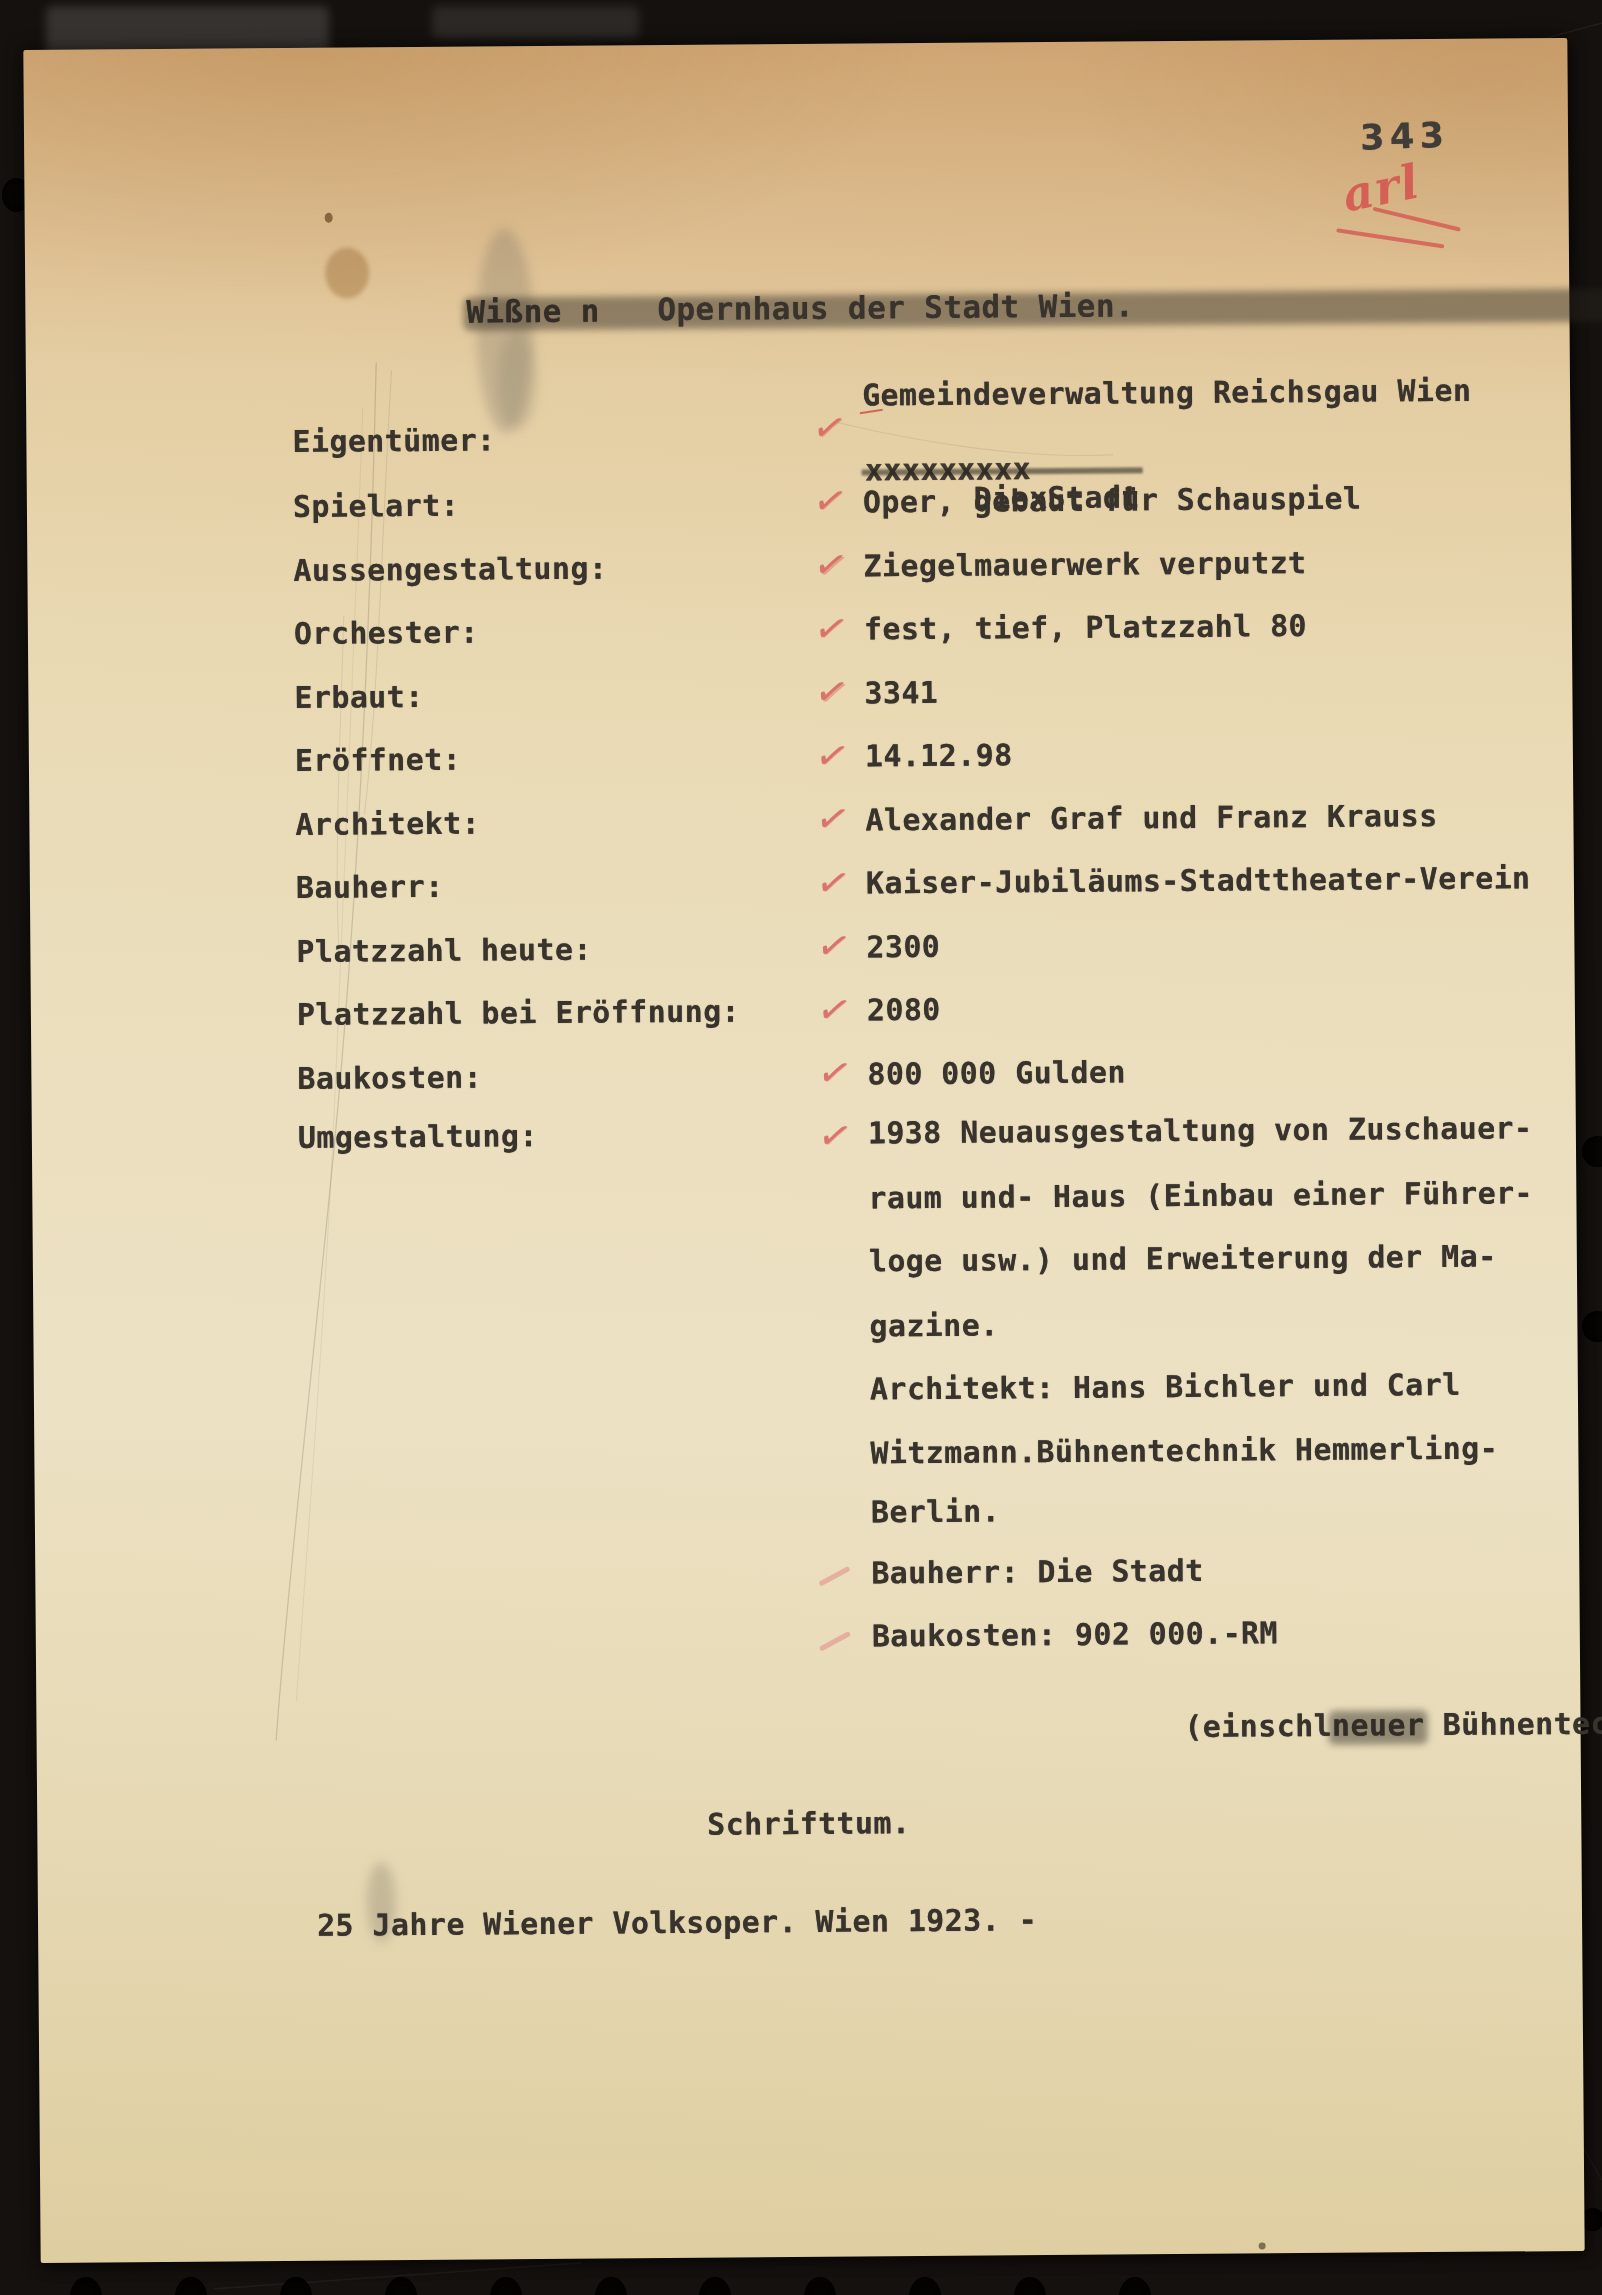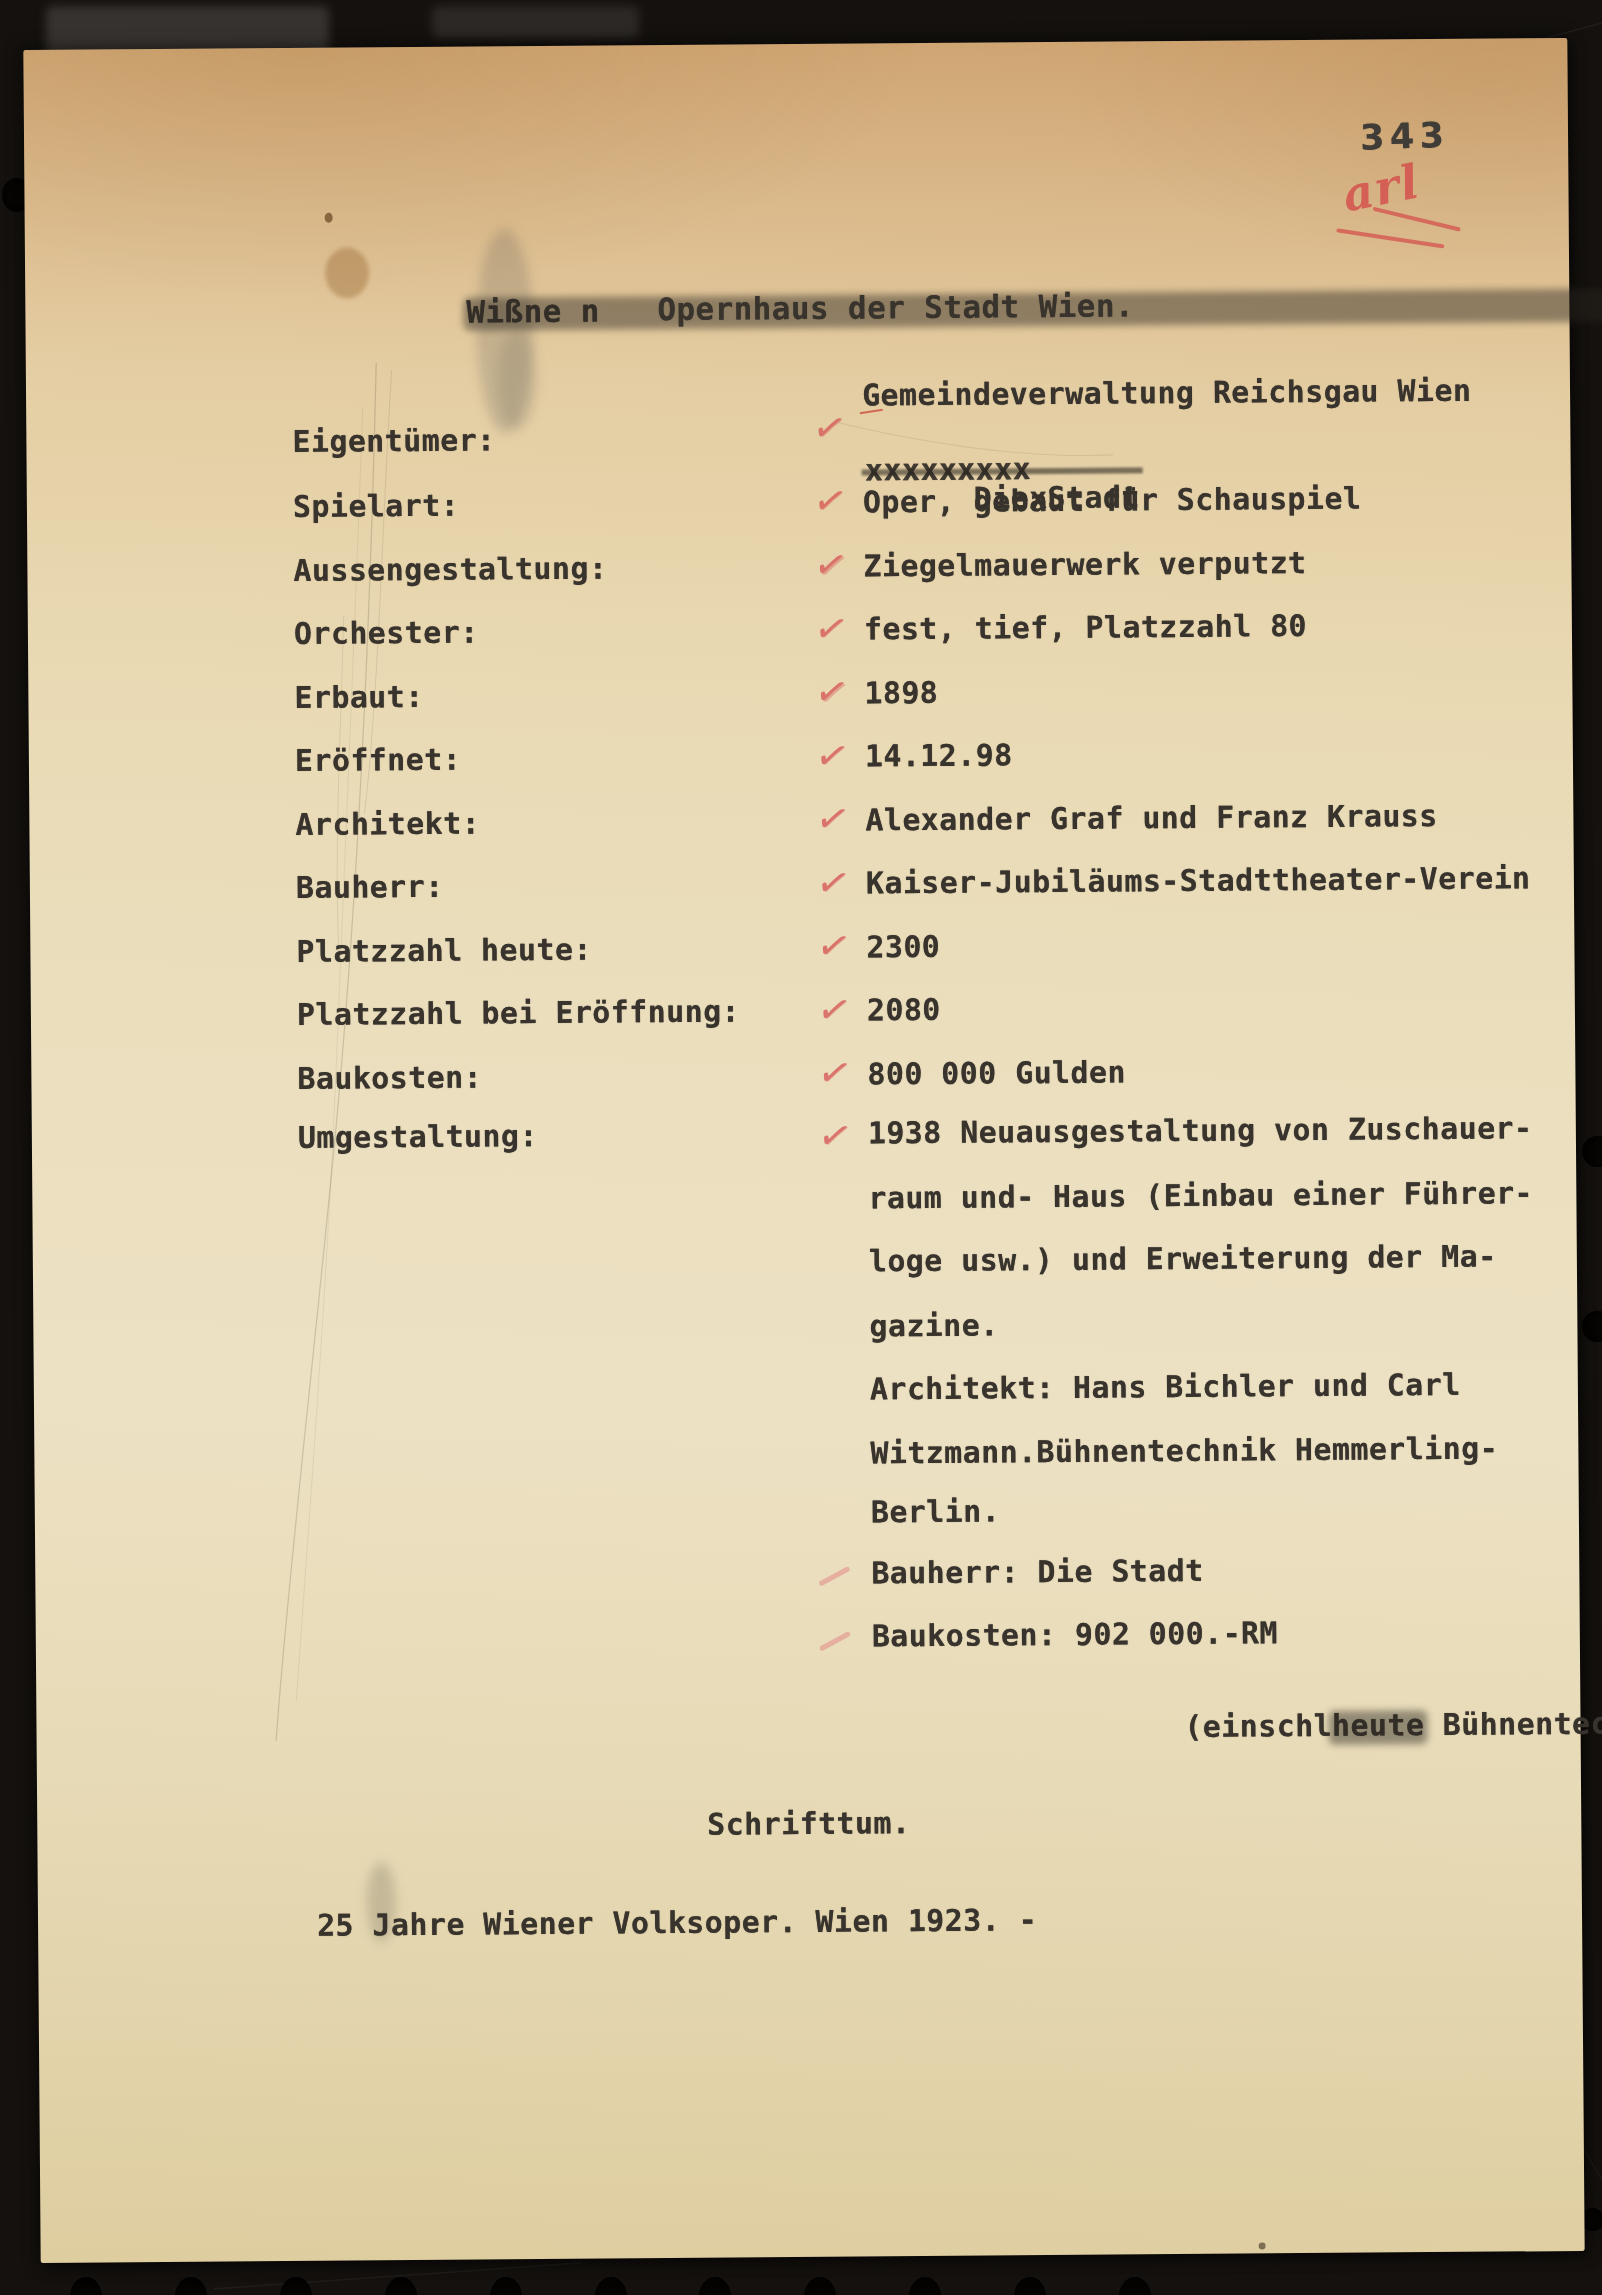--- a/index.html
+++ b/index.html
@@ -127,40 +127,40 @@
     
     <div class="t val" style="top:335px;">Gemeindeverwaltung Reichsgau Wien</div>
     <div class="t val struck" style="top:372px;">
       <span>DiexStadt</span><span class="over">xxxxxxxxx</span>
       <span class="bar"></span>
     </div>
     <div class="red-scribble" style="left:834px;top:367px;"></div>
     <div class="t val" style="top:442px;">Oper, gebaut für Schauspiel</div>
     <div class="t val" style="top:506px;">Ziegelmauerwerk verputzt</div>
     <div class="t val" style="top:569px;">fest, tief, Platzzahl 80</div>
-    <div class="t val" style="top:633px;">1898</div>
+    <div class="t val" style="top:633px;">3341</div>
     <div class="t val" style="top:696px;">14.12.98</div>
     <div class="t val" style="top:760px;">Alexander Graf und Franz Krauss</div>
     <div class="t val" style="top:823px;">Kaiser-Jubiläums-Stadttheater-Verein</div>
     <div class="t val" style="top:887px;">2300</div>
     <div class="t val" style="top:950px;">2080</div>
     <div class="t val" style="top:1014px;">800 000 Gulden</div>
     <div class="t val" style="top:1073px;">1938 Neuausgestaltung von Zuschauer-</div>
 
     
     <div class="t val" style="top:1138px;">raum und- Haus (Einbau einer Führer-</div>
     <div class="t val" style="top:1201px;">loge usw.) und Erweiterung der Ma-</div>
     <div class="t val" style="top:1266px;">gazine.</div>
     <div class="t val" style="top:1329px;">Architekt: Hans Bichler und Carl</div>
     <div class="t val" style="top:1393px;">Witzmann.Bühnentechnik Hemmerling-</div>
     <div class="t val" style="top:1452px;">Berlin.</div>
     <div class="t val" style="top:1513px;">Bauherr: Die Stadt</div>
     <div class="t val" style="top:1576px;">Baukosten: 902 000.-RM</div>
     <div class="t" style="left:1037px;top:1636px;">
-      <span>(einschl</span><span class="smudged-word">heute</span><span> Bühnentechnik</span>
+      <span>(einschl</span><span class="smudged-word">neuer</span><span> Bühnentechnik</span>
     </div>
 
     
     <div class="chk" style="top:363px;"></div>
     <div class="chk" style="top:436px;"></div>
     <div class="chk" style="top:500px;text-shadow:2.3px 1.5px 0 rgba(216,98,94,.5);"></div>
     <div class="chk" style="top:564px;"></div>
     <div class="chk" style="top:627px;text-shadow:2.3px 1.5px 0 rgba(216,98,94,.5);"></div>
     <div class="chk" style="top:691px;"></div>
     <div class="chk" style="top:754px;"></div>

